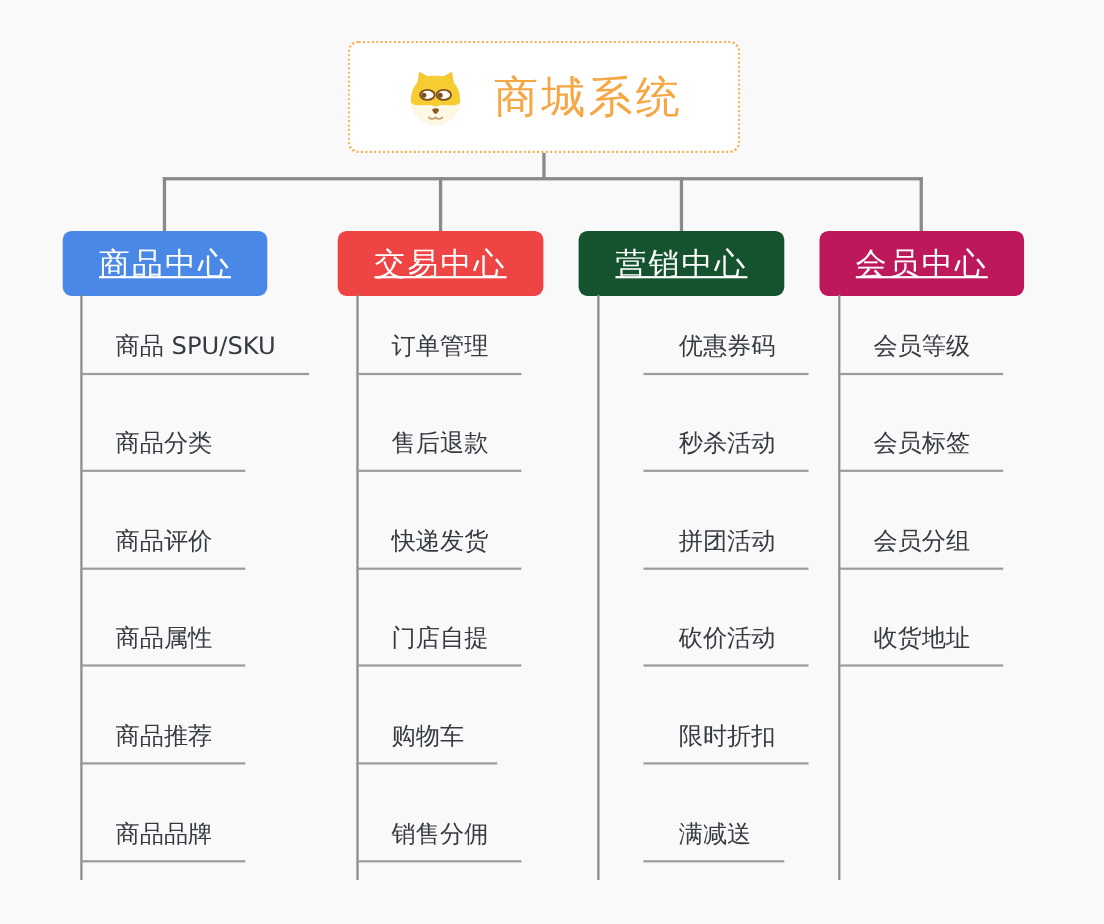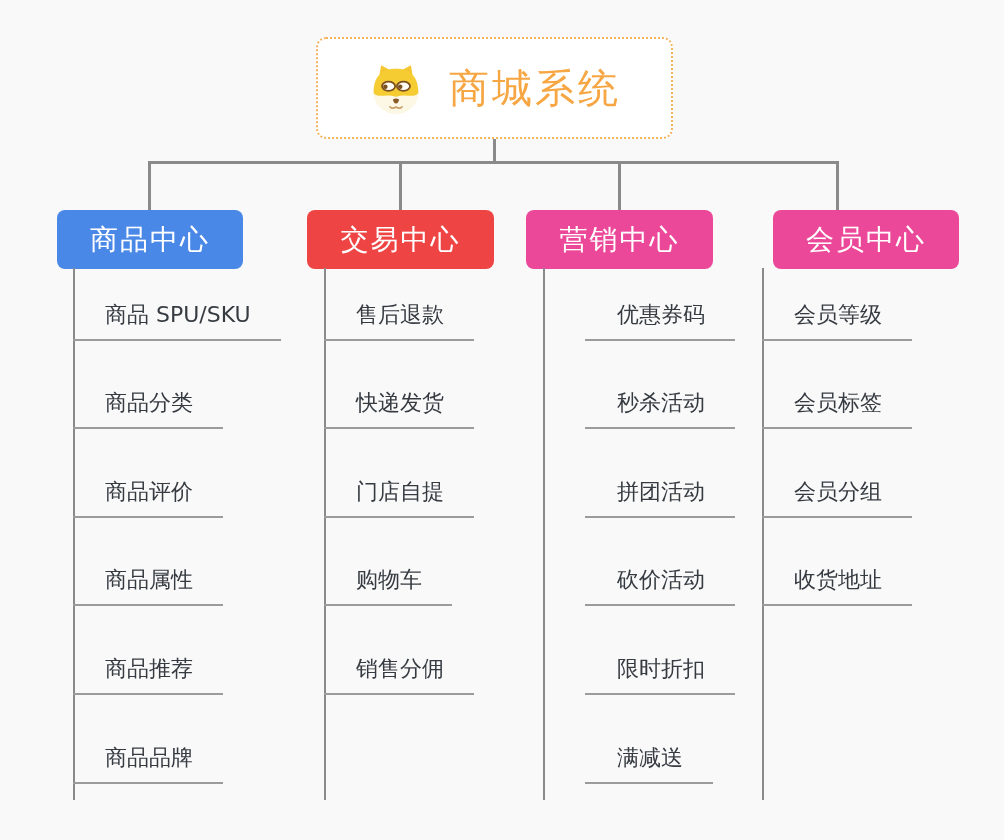--- a/index.html
+++ b/index.html
@@ -21,21 +21,21 @@
   .v-root { left:493px; top:139px; width:3px; height:24px; }
   .h-main { left:148px; top:161px; width:691px; height:3px; }
   .stub   { top:161px; width:3px; height:49px; }
   .stub.b0{ left:148px; } .stub.b1{ left:399px; } .stub.b2{ left:618px; } .stub.b3{ left:836px; }
 
   
   .header {
     position:absolute; top:210px; height:59px; border-radius:8px;
     display:flex; align-items:center; justify-content:center;
   }
-  .header span { color:#ffffff; font-size:28px; letter-spacing:2px; white-space:nowrap; }
+  .header span { color:#ffffff; font-size:28px; letter-spacing:2px; white-space:nowrap;text-decoration:underline; }
   .header.b0{ left:57px;  width:186px; }
   .header.b1{ left:307px; width:187px; }
   .header.b2{ left:526px; width:187px; }
   .header.b3{ left:745px; width:186px; }
 
   
   .vline { position:absolute; top:268px; height:532px; width:2px; background:#8a8a8a; }
   .vline.b0{ left:73px; } .vline.b1{ left:324px; } .vline.b2{ left:543px; } .vline.b3{ left:762px; }
 
   
@@ -76,24 +76,24 @@
   <div class="conn stub b1"></div>
   <div class="conn stub b2"></div>
   <div class="conn stub b3"></div>
 
   <div class="header b0" style="background-color: rgb(74, 136, 232);">
     <span>商品中心</span>
   </div>
   <div class="header b1" style="background-color: #ef4444;">
     <span>交易中心</span>
   </div>
-  <div class="header b2" style="background-color: #ec4899; text-align: right;">
+  <div class="header b2" style="background-color: #14532d; text-align: right;">
     <span>营销中心</span>
   </div>
-  <div class="header b3" style="background-color: #ec4899; margin-left: 28px;">
+  <div class="header b3" style="background-color: #be185d;">
     <span>会员中心</span>
   </div>
 
   <div class="vline b0"></div>
   <div class="vline b1"></div>
   <div class="vline b2"></div>
   <div class="vline b3"></div>
 
   <div class="items b0">
     <div class="item">
@@ -110,20 +110,23 @@
       </div>
     <div class="item">
         <span class="item-label">商品推荐</span>
       </div>
     <div class="item">
         <span class="item-label">商品品牌</span>
       </div>
   </div>
 
   <div class="items b1">
+    <div class="item">
+        <span class="item-label">订单管理</span>
+      </div>
     <div class="item">
         <span class="item-label">售后退款</span>
       </div>
     <div class="item">
         <span class="item-label">快递发货</span>
       </div>
     <div class="item">
         <span class="item-label">门店自提</span>
       </div>
     <div class="item">

